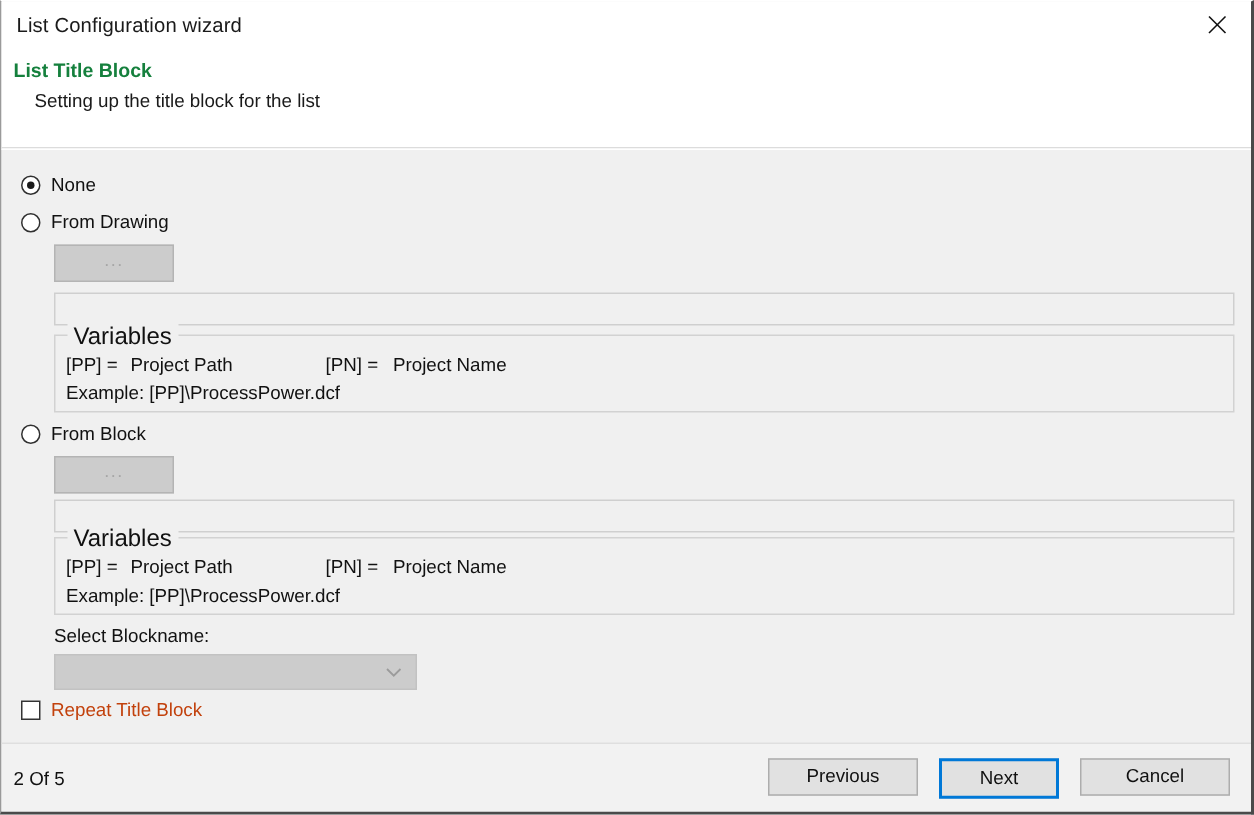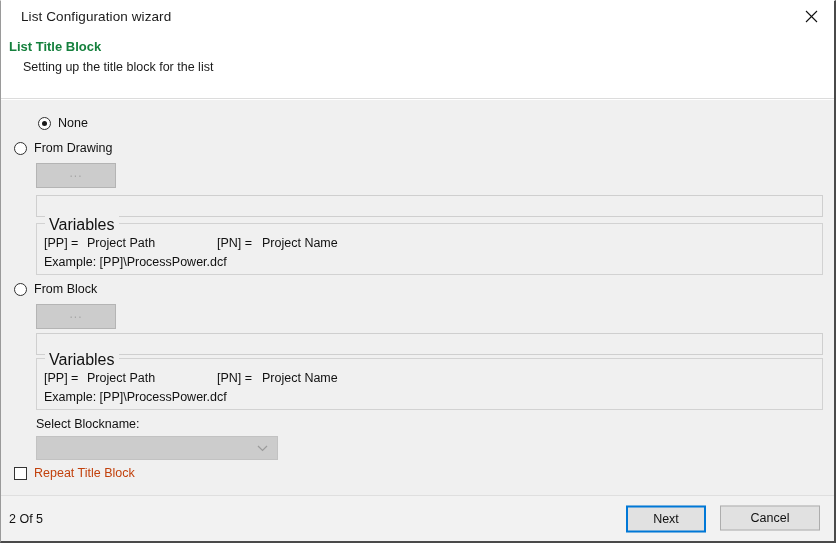--- a/index.html
+++ b/index.html
@@ -32,21 +32,21 @@
     position: relative;
     background: #ffffff;
     height: 97px;
     flex: 0 0 auto;
     border-bottom: 1px solid #dcdcdc;
   }
   .title-bar {
     height: 30px;
     display: flex;
     align-items: center;
-    padding-left: 20px;
+    padding-left: 10px;
   }
   .title-text {
     font-size: 13.5px;
     color: #1a1a1a;
     letter-spacing: 0.1px;
   }
   .close-btn {
     position: absolute;
     top: 0;
     right: 0;
@@ -256,21 +256,21 @@
         <line x1="1" y1="1" x2="12" y2="12" stroke="#101010" stroke-width="1.1"></line>
         <line x1="12" y1="1" x2="1" y2="12" stroke="#101010" stroke-width="1.1"></line>
       </svg>
     </div>
     <div class="header-heading">List Title Block</div>
     <div class="header-sub">Setting up the title block for the list</div>
   </div>
 
   <div class="body">
 
-    <div class="row-radio" style="left:13px; top:16px;margin-left:24px;">
+    <div class="row-radio" style="left:13px; top:16px;">
       <span class="radio checked"></span>
       <span class="radio-label">None</span>
     </div>
 
     <div class="row-radio" style="left:13px; top:41px;">
       <span class="radio"></span>
       <span class="radio-label">From Drawing</span>
     </div>
 
     <div class="btn-dots" style="left:35px; top:63px;">...</div>
@@ -315,18 +315,19 @@
     <div class="row-check" style="left:13px; top:366px;">
       <span class="checkbox"></span>
       <span class="check-label">Repeat Title Block</span>
     </div>
 
   </div>
 
   <div class="footer">
     <span class="page-indicator">2 Of 5</span>
     <div class="footer-buttons">
+      <div class="btn">Previous</div>
       <div class="btn focused">Next</div>
       <div class="btn">Cancel</div>
     </div>
   </div>
 
 </div>
 
 </body></html>

